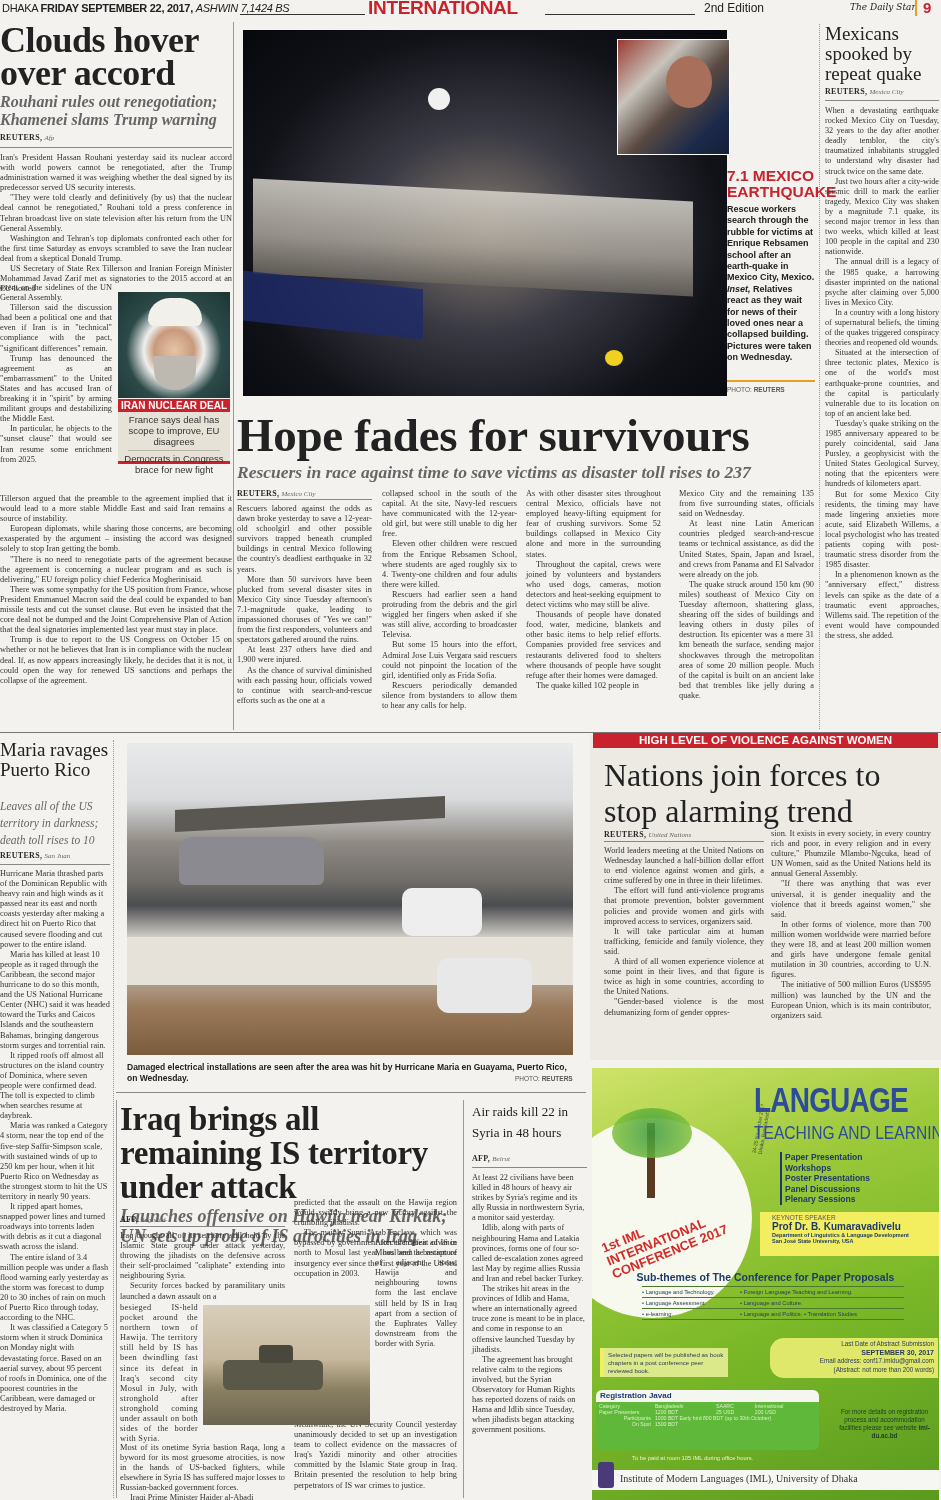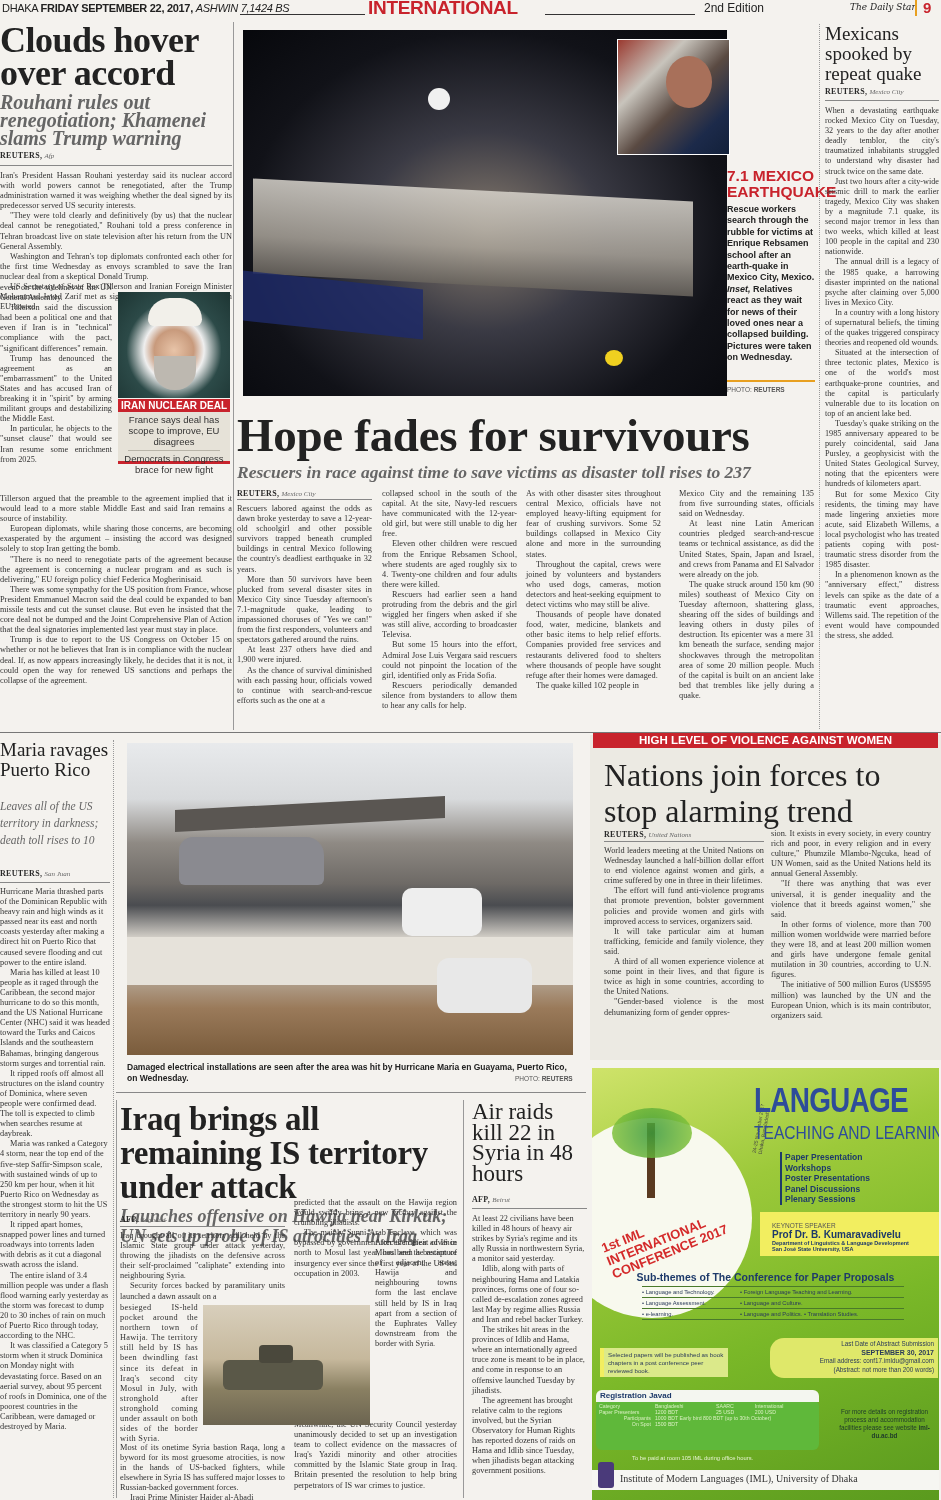--- a/index.html
+++ b/index.html
@@ -42,27 +42,27 @@
   <div class="rule" style="left:240px;width:125px"></div>
   <div class="sec">INTERNATIONAL</div>
   <div class="rule" style="left:545px;width:150px"></div>
   <div class="ed">2nd Edition</div>
   <div class="mast">The Daily Star</div>
   <div class="pg">9</div>
 </div>
 
 <div class="abs" style="left:0;top:24px;width:232px">
   <div class="hl" style="font-size:36px;font-weight:bold;line-height:33px;letter-spacing:-0.5px">Clouds hover over accord</div>
-  <div class="deck" style="font-size:20px;line-height:18px;margin-top:3px;font-weight:bold">Rouhani rules out renegotiation; Khamenei slams Trump warning</div>
+  <div class="deck" style="font-size:16px;line-height:18px;margin-top:3px;font-weight:bold">Rouhani rules out renegotiation; Khamenei slams Trump warning</div>
   <div class="by" style="margin-top:4px"><span>REUTERS,</span> <i>Afp</i></div>
   <div class="hr" style="margin:5px 0 5px"></div>
   <div class="body">
     <p>Iran's President Hassan Rouhani yesterday said its nuclear accord with world powers cannot be renegotiated, after the Trump administration warned it was weighing whether the deal signed by its predecessor served US security interests.</p>
     <p>"They were told clearly and definitively (by us) that the nuclear deal cannot be renegotiated," Rouhani told a press conference in Tehran broadcast live on state television after his return from the UN General Assembly.</p>
-    <p>Washington and Tehran's top diplomats confronted each other for the first time Wednesday as envoys scrambled to save the Iran nuclear deal from a skeptical Donald Trump.</p>
+    <p>Washington and Tehran's top diplomats confronted each other for the first time Saturday as envoys scrambled to save the Iran nuclear deal from a skeptical Donald Trump.</p>
     <p>US Secretary of State Rex Tillerson and Iranian Foreign Minister Mohammad Javad Zarif met as signatories to the 2015 accord at an EU-hosted</p>
   </div>
 </div>
 <div class="abs body" style="left:0;top:283px;width:112px">
   <p style="text-indent:0">event on the sidelines of the UN General Assembly.</p>
   <p>Tillerson said the discussion had been a political one and that even if Iran is in "technical" compliance with the pact, "significant differences" remain.</p>
   <p>Trump has denounced the agreement as an "embarrassment" to the United States and has accused Iran of breaking it in "spirit" by arming militant groups and destabilizing the Middle East.</p>
   <p>In particular, he objects to the "sunset clause" that would see Iran resume some enrichment from 2025.</p>
 </div>
 <div class="abs" style="left:118px;top:292px;width:112px;height:106px;background:radial-gradient(ellipse at 50% 55%,#e8c4a8 0%,#c89a7c 25%,#efefef 38%,#2c4a48 60%,#1d3533 100%)">
@@ -144,21 +144,21 @@
       <p>But for some Mexico City residents, the timing may have made lingering anxieties more acute, said Elizabeth Willems, a local psychologist who has treated patients coping with post-traumatic stress disorder from the 1985 disaster.</p>
       <p>In a phenomenon known as the "anniversary effect," distress levels can spike as the date of a traumatic event approaches, Willems said. The repetition of the event would have compounded the stress, she added.</p>
   </div>
 </div>
 
 <div class="abs" style="left:0;top:732px;width:941px;height:1px;background:#777"></div>
 
 <div class="abs" style="left:0;top:740px;width:110px">
   <div class="hl" style="font-size:19px;line-height:20px">Maria ravages Puerto Rico</div>
   <div class="deck" style="font-size:11.5px;line-height:17px;margin-top:18px">Leaves all of the US territory in darkness; death toll rises to 10</div>
-  <div class="by" style="margin-top:20px"><span>REUTERS,</span> <i>San Juan</i></div>
+  <div class="by" style="margin-top:2px"><span>REUTERS,</span> <i>San Juan</i></div>
   <div class="hr" style="margin:4px 0 4px"></div>
   <div class="body" style="text-align:left;font-size:8.3px">
     <p style="text-indent:0">Hurricane Maria thrashed parts of the Dominican Republic with heavy rain and high winds as it passed near its east and north coasts yesterday after making a direct hit on Puerto Rico that caused severe flooding and cut power to the entire island.</p>
       <p>Maria has killed at least 10 people as it raged through the Caribbean, the second major hurricane to do so this month, and the US National Hurricane Center (NHC) said it was headed toward the Turks and Caicos Islands and the southeastern Bahamas, bringing dangerous storm surges and torrential rain.</p>
       <p>It ripped roofs off almost all structures on the island country of Dominica, where seven people were confirmed dead. The toll is expected to climb when searches resume at daybreak.</p>
       <p>Maria was ranked a Category 4 storm, near the top end of the five-step Saffir-Simpson scale, with sustained winds of up to 250 km per hour, when it hit Puerto Rico on Wednesday as the strongest storm to hit the US territory in nearly 90 years.</p>
       <p>It ripped apart homes, snapped power lines and turned roadways into torrents laden with debris as it cut a diagonal swath across the island.</p>
       <p>The entire island of 3.4 million people was under a flash flood warning early yesterday as the storm was forecast to dump 20 to 30 inches of rain on much of Puerto Rico through today, according to the NHC.</p>
       <p>It was classified a Category 5 storm when it struck Dominica on Monday night with devastating force. Based on an aerial survey, about 95 percent of roofs in Dominica, one of the poorest countries in the Caribbean, were damaged or destroyed by Maria.</p>
   </div>
@@ -200,21 +200,21 @@
 <div class="abs body" style="left:294px;top:1420px;width:163px">
   <p>Meanwhile, the UN Security Council yesterday unanimously decided to set up an investigation team to collect evidence on the massacres of Iraq's Yazidi minority and other atrocities committed by the Islamic State group in Iraq. Britain presented the resolution to help bring perpetrators of IS war crimes to justice.</p>
 </div>
 <div class="abs" style="left:203px;top:1305px;width:167px;height:120px;background:linear-gradient(180deg,#d8cfbc 0%,#c6b89c 45%,#8a8062 70%,#6b6450 100%)">
   <div style="position:absolute;left:20px;top:55px;width:100px;height:30px;border-radius:6px;background:#5a5848"></div>
   <div style="position:absolute;left:56px;top:40px;width:34px;height:18px;border-radius:4px;background:#4a483c"></div>
 </div>
 
 <div class="abs vr" style="left:463px;top:1100px;height:398px"></div>
 <div class="abs" style="left:472px;top:1102px;width:115px">
-  <div class="hl" style="font-size:23px;line-height:20.5px">Air raids kill 22 in Syria in 48 hours</div>
+  <div class="hl" style="font-size:13px;line-height:20.5px">Air raids kill 22 in Syria in 48 hours</div>
   <div class="by" style="margin-top:11px"><span>AFP,</span> <i>Beirut</i></div>
   <div class="hr" style="margin:4px 0 5px"></div>
   <div class="body" style="text-align:left">
     <p style="text-indent:0">At least 22 civilians have been killed in 48 hours of heavy air strikes by Syria's regime and its ally Russia in northwestern Syria, a monitor said yesterday.</p>
       <p>Idlib, along with parts of neighbouring Hama and Latakia provinces, forms one of four so-called de-escalation zones agreed last May by regime allies Russia and Iran and rebel backer Turkey.</p>
       <p>The strikes hit areas in the provinces of Idlib and Hama, where an internationally agreed truce zone is meant to be in place, and come in response to an offensive launched Tuesday by jihadists.</p>
       <p>The agreement has brought relative calm to the regions involved, but the Syrian Observatory for Human Rights has reported dozens of raids on Hama and Idlib since Tuesday, when jihadists began attacking government positions.</p>
   </div>
 </div>
 
@@ -245,21 +245,21 @@
   <div style="position:absolute;left:140px;top:50px;width:60px;font-size:5px;color:#444;transform:rotate(-80deg)">24-25 November 2017 Dhaka, Bangladesh</div>
   <div style="position:absolute;left:162px;top:12px;font-size:35px;font-weight:bold;color:#2e4c9a;letter-spacing:-1px;transform:scaleX(0.8);transform-origin:left">LANGUAGE</div>
   <div style="position:absolute;left:162px;top:54px;font-size:19px;color:#2e4c9a;transform:scaleX(0.82);transform-origin:left;white-space:nowrap">TEACHING AND LEARNING</div>
   <div style="position:absolute;left:188px;top:84px;font-size:8.5px;font-weight:bold;color:#1e3a6a;line-height:10.5px">
     <div style="border-left:2px solid #1e3a6a;padding-left:3px">Paper Presentation</div>
     <div style="border-left:2px solid #1e3a6a;padding-left:3px">Workshops</div>
     <div style="border-left:2px solid #1e3a6a;padding-left:3px">Poster Presentations</div>
     <div style="border-left:2px solid #1e3a6a;padding-left:3px">Panel Discussions</div>
     <div style="border-left:2px solid #1e3a6a;padding-left:3px">Plenary Sessions</div>
   </div>
-  <div style="position:absolute;left:168px;top:144px;width:179px;height:44px;background:#f2ee60;padding:10px 0 0 12px">
+  <div style="position:absolute;left:168px;top:144px;width:179px;height:44px;background:#f2ee60;padding:2px 0 0 12px">
     <div style="font-size:6.5px;color:#555">KEYNOTE SPEAKER</div>
     <div style="font-size:10px;font-weight:bold;color:#1e3a6a">Prof Dr. B. Kumaravadivelu</div>
     <div style="font-size:5.5px;color:#1e3a6a;font-weight:bold">Department of Linguistics &amp; Language Development</div>
     <div style="font-size:5.5px;color:#1e3a6a;font-weight:bold">San José State University, USA</div>
   </div>
   <div style="position:absolute;left:0;top:203px;width:347px;text-align:center;font-size:10.5px;font-weight:bold;color:#1e3a6a">Sub-themes of The Conference for Paper Proposals</div>
   <div style="position:absolute;left:50px;top:218px;width:262px;font-size:5.8px;color:#2a3a5a;line-height:10px;border-top:1px solid #4a7a2a">
     <div style="display:flex;border-bottom:1px solid #4a7a2a">
         <span style="width:98px">• Language and Technology.</span>
         <span>• Foreign Language Teaching and Learning.</span>

